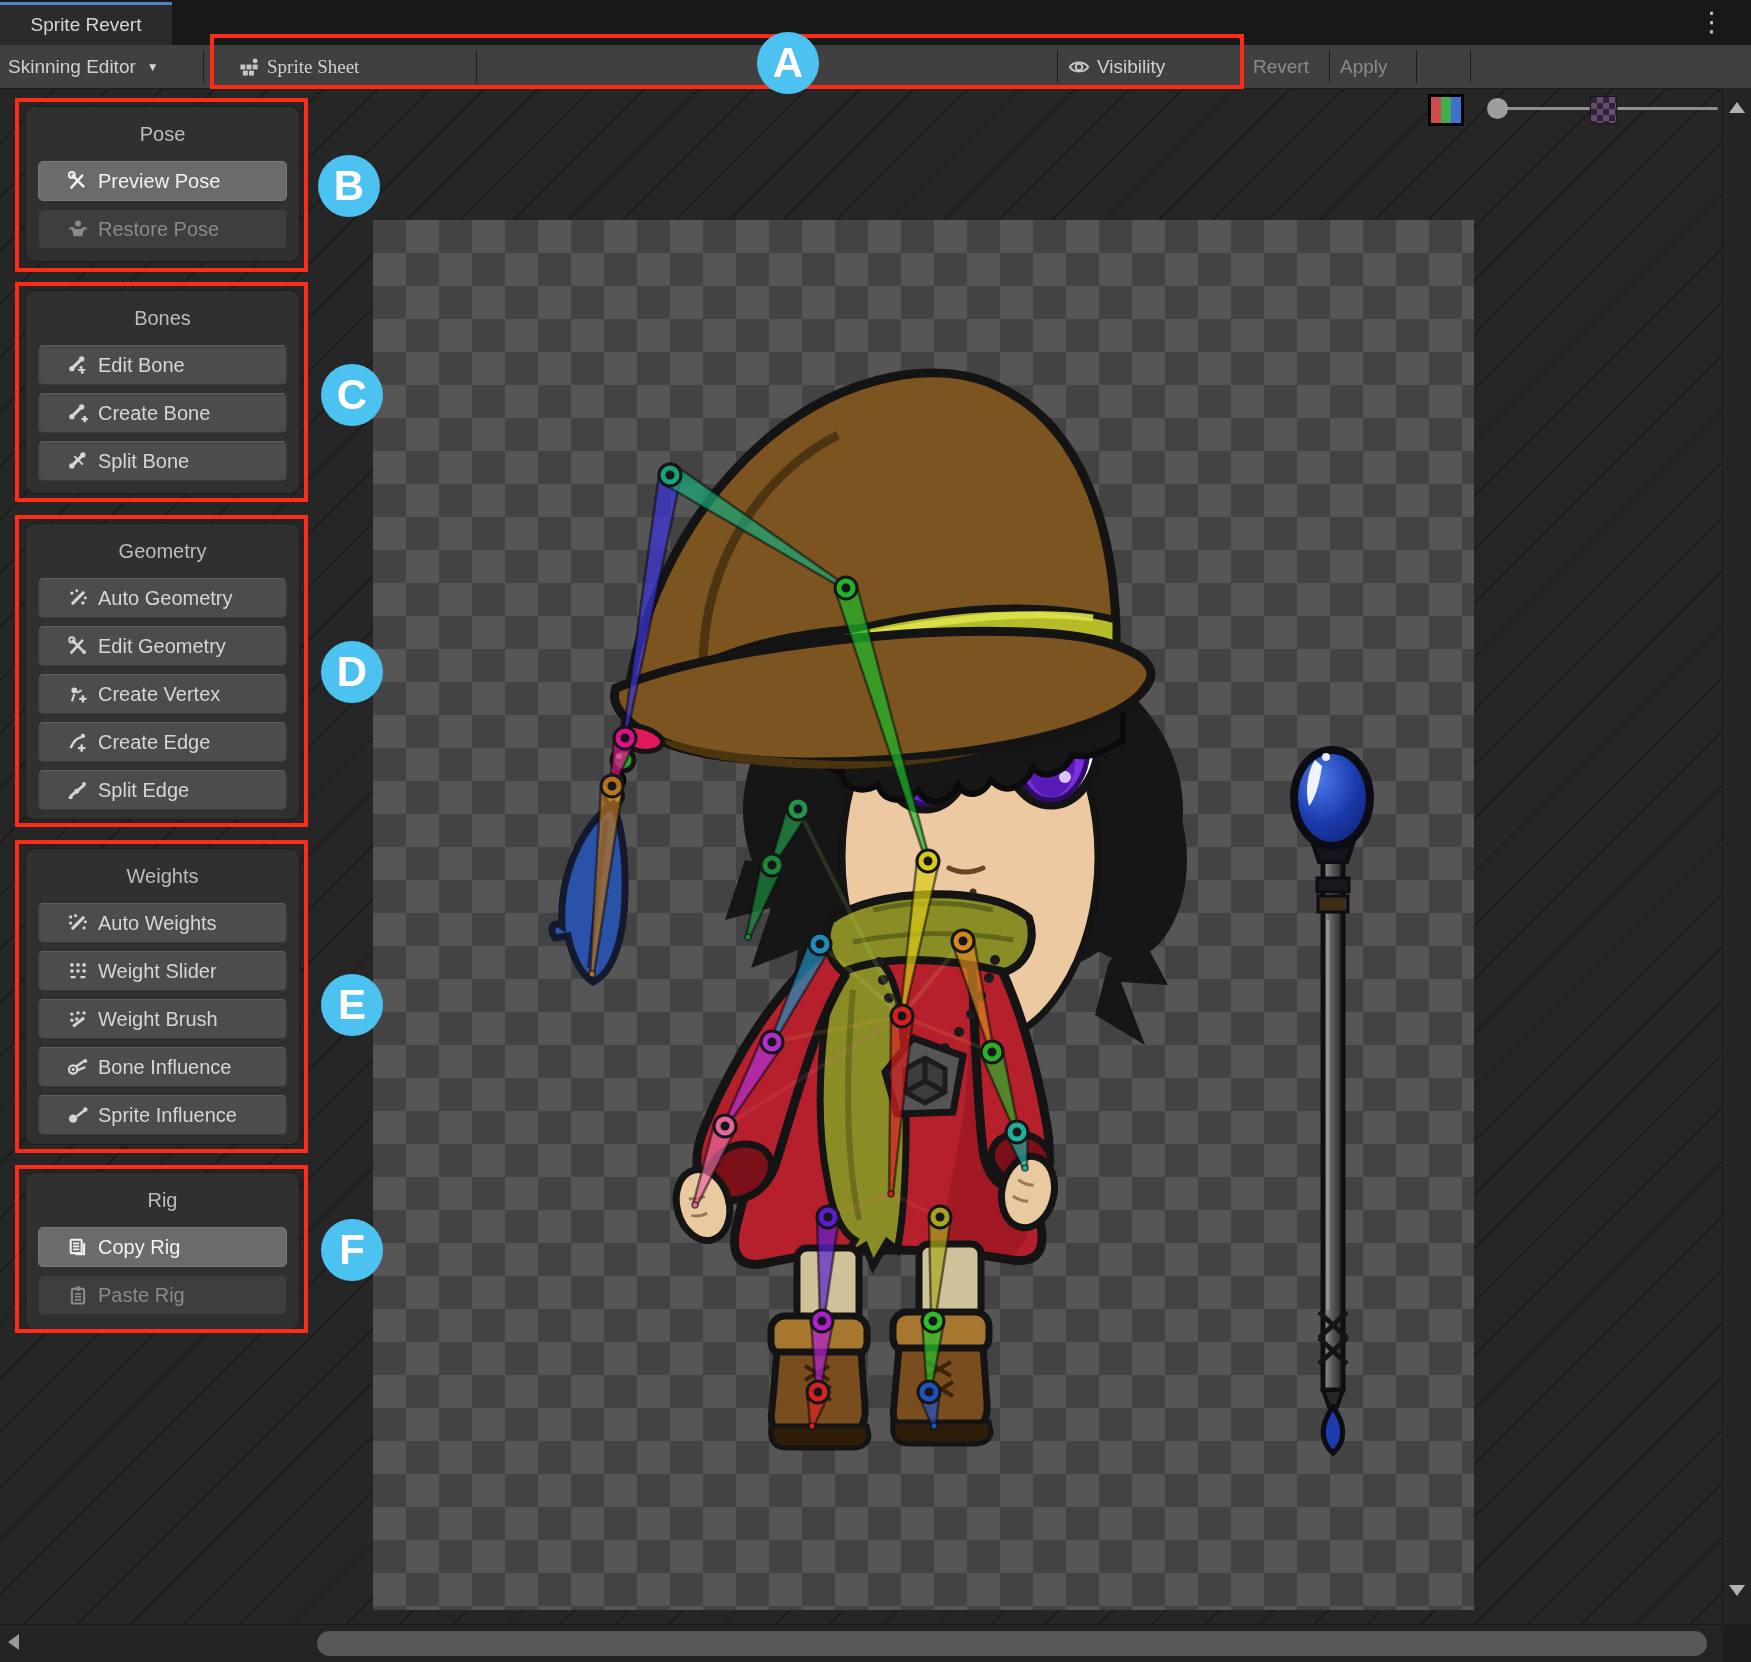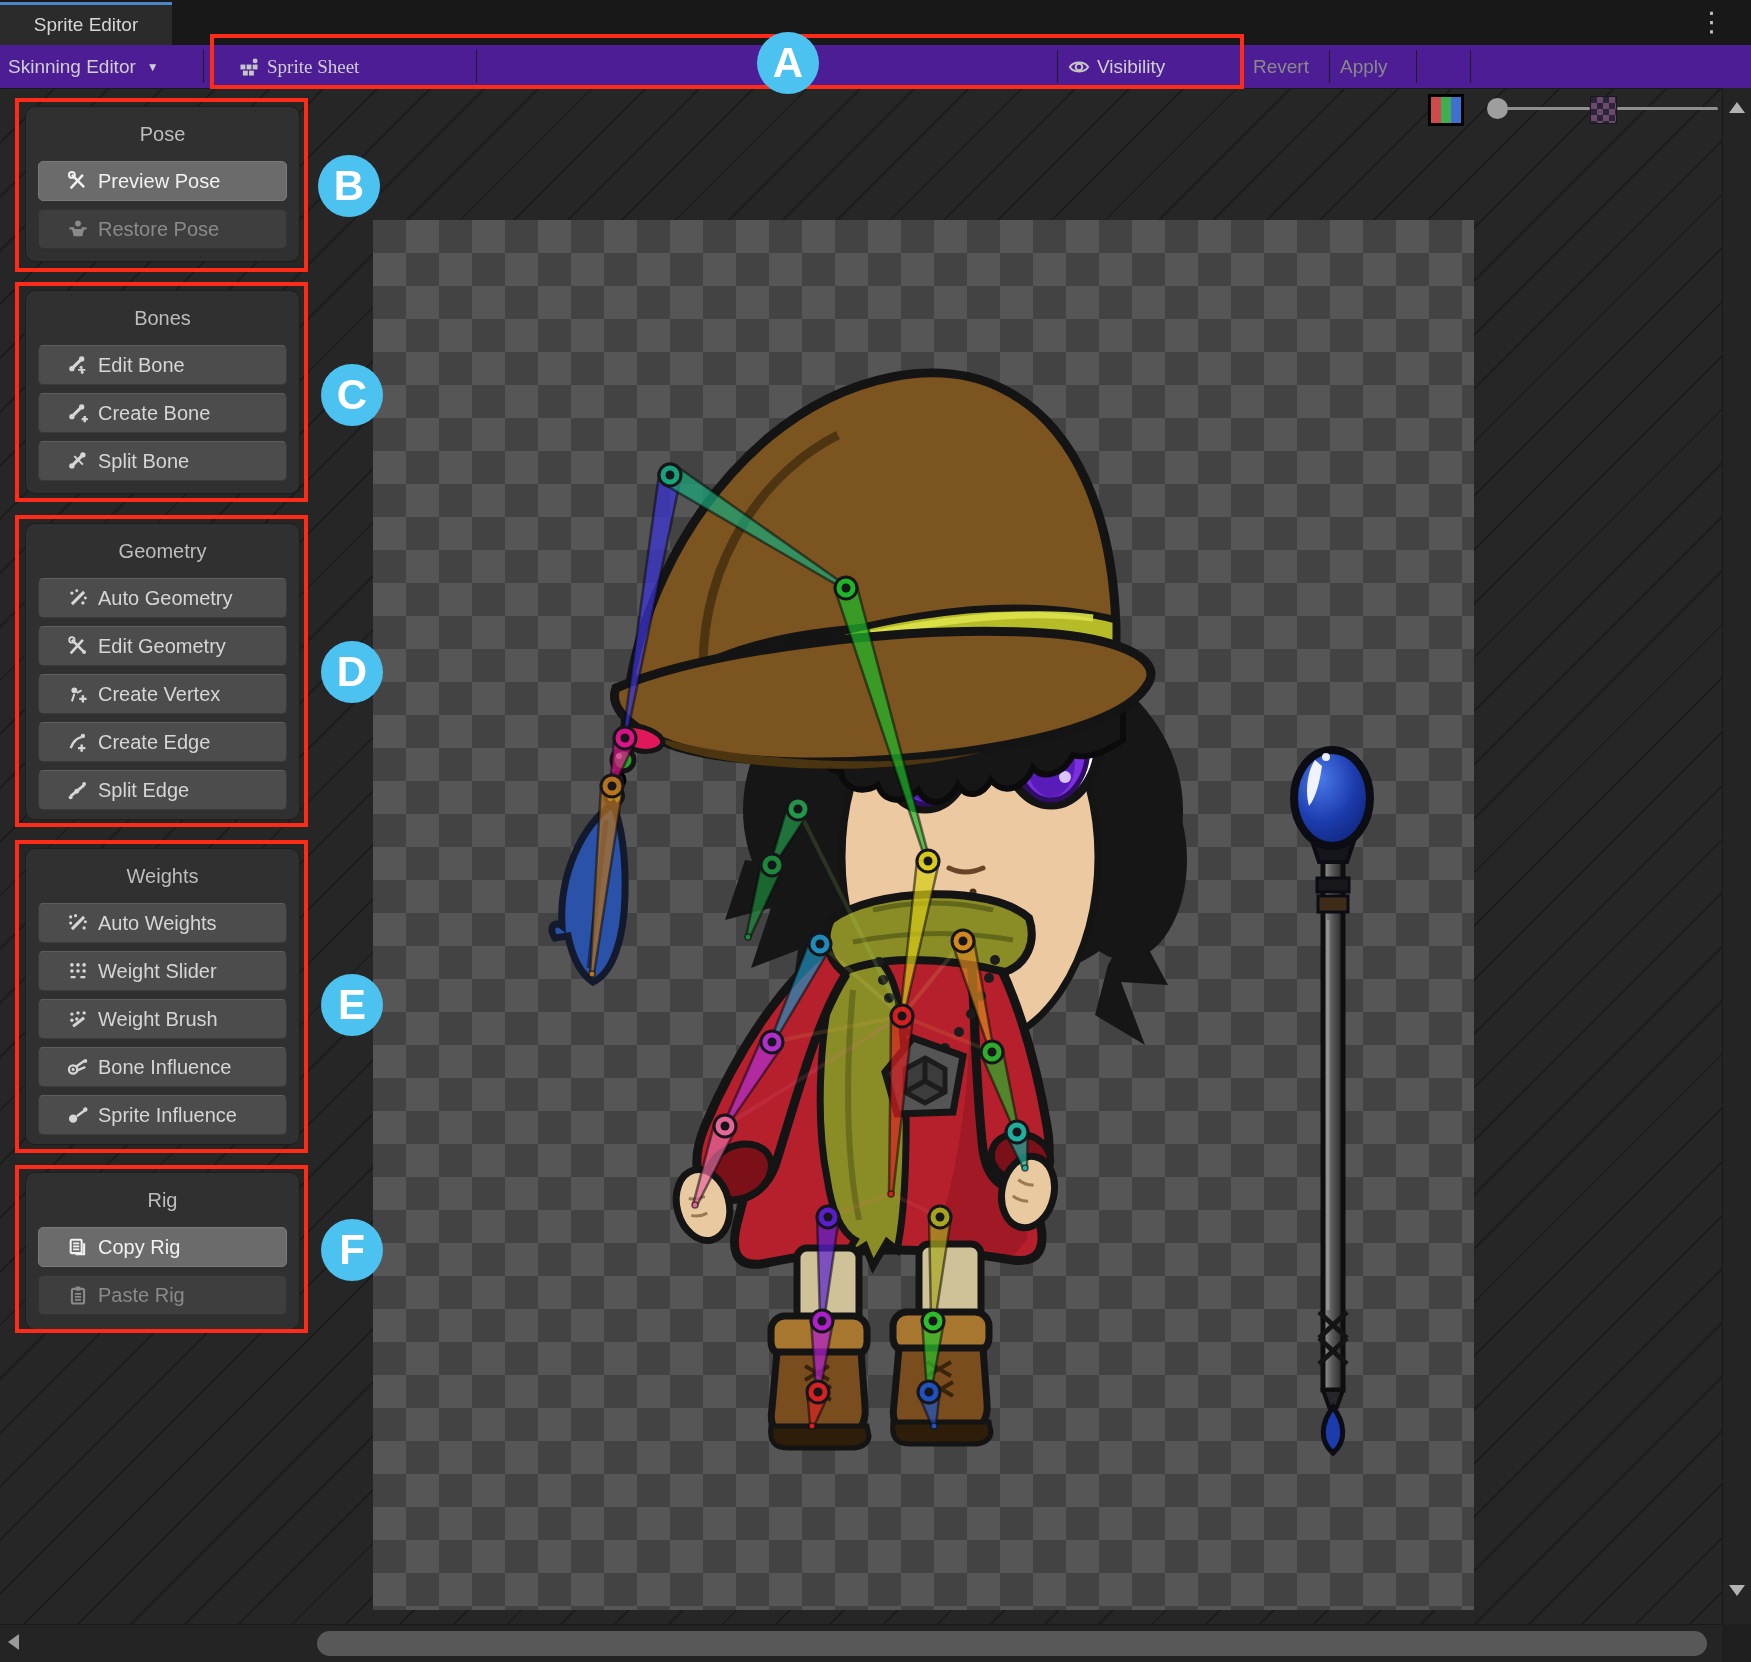--- a/index.html
+++ b/index.html
@@ -6,21 +6,21 @@
   #app{position:relative;width:1751px;height:1662px;overflow:hidden;background:#272727;}
 
   
   .tabbar{position:absolute;left:0;top:0;width:100%;height:45px;background:#181818;z-index:20;}
   .tab{position:absolute;left:0;top:2px;width:172px;height:43px;background:#2b2b2b;
        border-top:3px solid #4a86c8;box-sizing:border-box;display:flex;align-items:center;justify-content:center;
        color:#d6d6d6;font-size:19px;}
   .kebab{position:absolute;right:26px;top:4px;color:#c2c2c2;font-size:27px;line-height:36px;letter-spacing:0;}
 
   
-  .toolbar{position:absolute;left:0;top:45px;width:100%;height:43px;background:#4c1d95;
+  .toolbar{position:absolute;left:0;top:45px;width:100%;height:43px;background:#404040;
            border-bottom:1px solid #191919;z-index:20;color:#cfcfcf;font-size:19px;}
   .titem{position:absolute;top:0;height:43px;display:flex;align-items:center;gap:7px;white-space:nowrap;}
   .tsep{position:absolute;top:5px;width:1px;height:33px;background:#1d1d1d;}
   .tdis{color:#8a8a8a;}
   .caret{font-size:12px;color:#cfcfcf;margin-left:4px;}
   .ticon{width:22px;height:22px;}
   .rgbswatch{position:absolute;top:49px;left:1428px;width:30px;height:26px;border:3px solid #000;
      background:linear-gradient(90deg,#cf4a4a 0 34%,#3fae4f 34% 67%,#3f6fcf 67%);box-sizing:content-box;}
   .sliderline{position:absolute;top:62px;height:3px;background:#8f8f8f;border-radius:2px;}
   .sliderknob{position:absolute;top:53px;left:1487px;width:21px;height:21px;border-radius:50%;background:#9e9e9e;}
@@ -72,21 +72,21 @@
   .hthumb{position:absolute;left:317px;top:6px;width:1390px;height:25px;background:#585858;border-radius:13px;}
   .scorner{position:absolute;right:0;top:1624px;width:29px;height:38px;background:#1e1e1e;z-index:41;}
 </style>
 </head>
 <body>
 
 <div id="app">
 
   <div class="tabbar">
     <div class="tab">
-      <span>Sprite Editor</span>
+      <span>Sprite Revert</span>
     </div>
     <div class="kebab">⋮</div>
   </div>
 
   <div class="toolbar">
     <div class="titem" style="left:8px;">
       <span>Skinning Editor</span>
       <span class="caret">▼</span>
     </div>
     <div class="tsep" style="left:203px;"></div>

